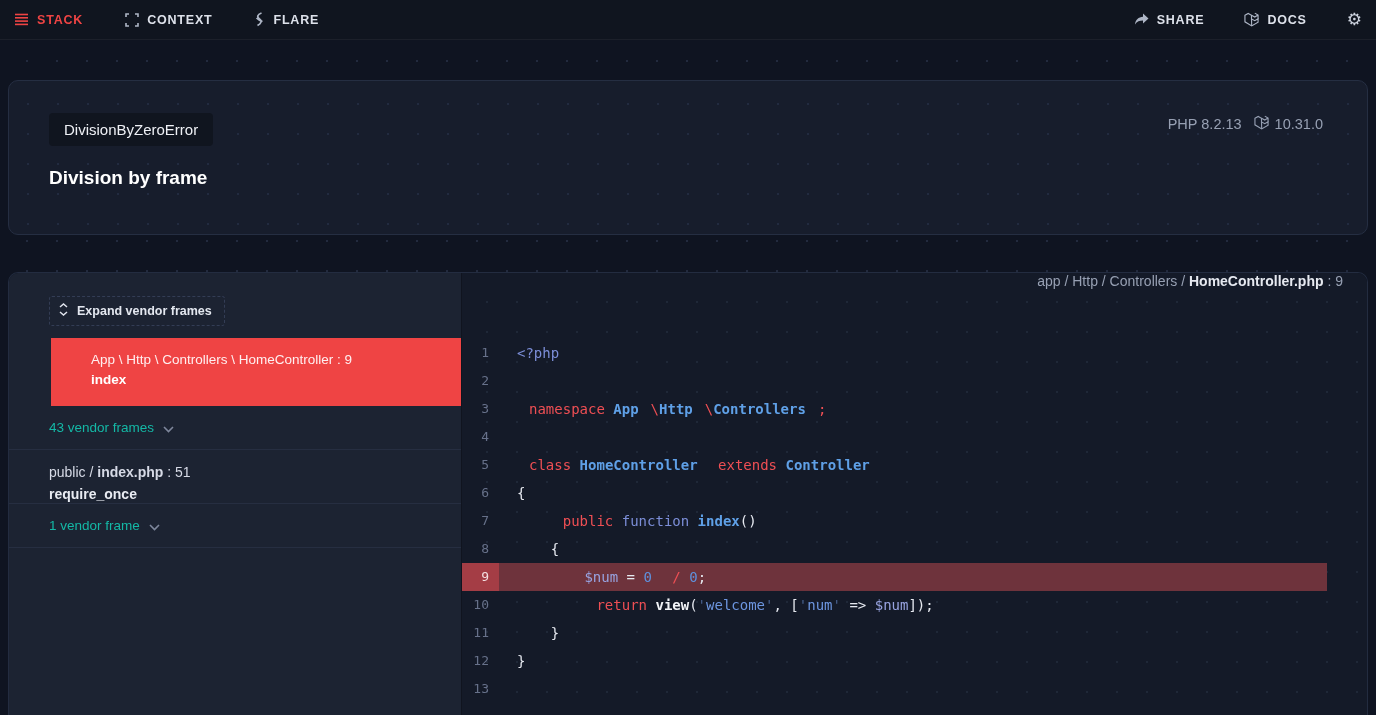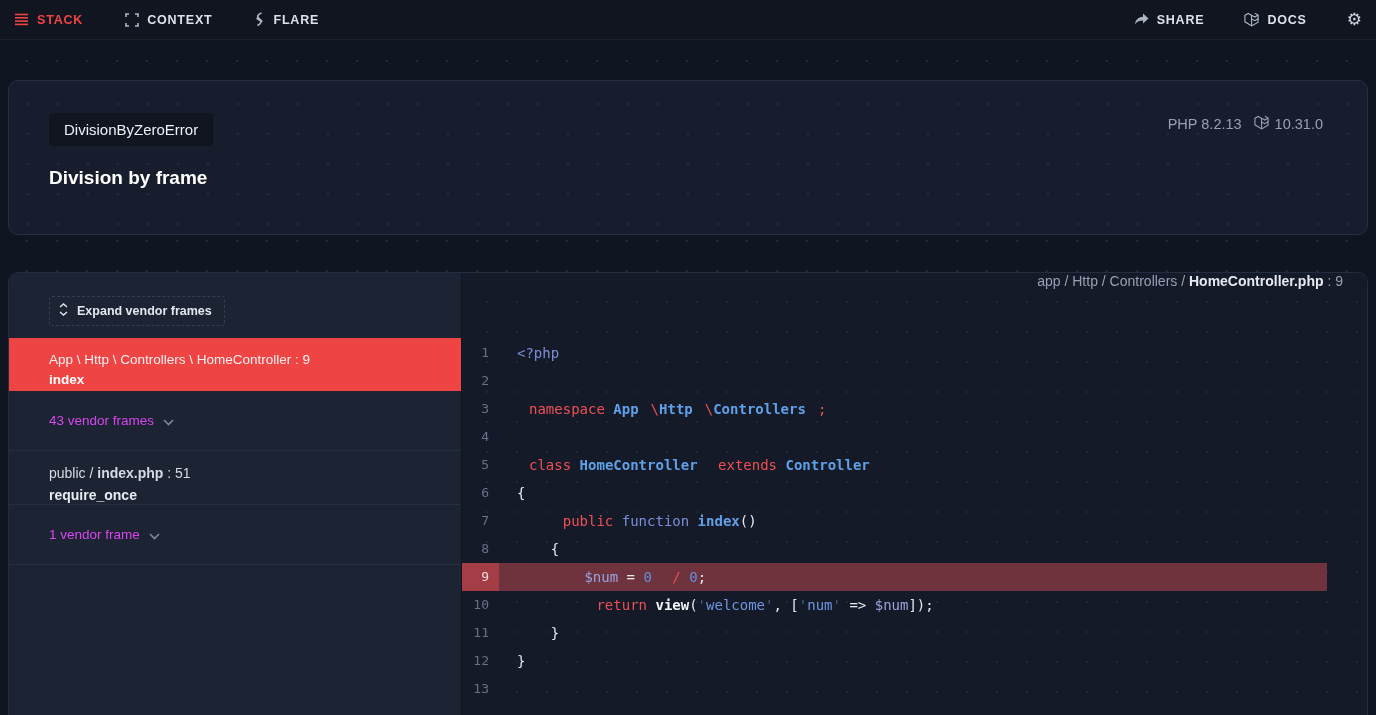--- a/index.html
+++ b/index.html
@@ -68,27 +68,27 @@
   .expand-btn {
     display:inline-flex; align-items:center; gap:9px;
     background:none; border:1px dashed #333d55; border-radius:3px;
     color:#e3e7ef; font-size:12.5px; font-weight:bold;
     padding:6px 12px 6px 9px; cursor:pointer;
     font-family:"Liberation Sans", sans-serif;
   }
   .frame { padding:0 20px 0 40px; cursor:pointer; }
   .frame.active {
     background:#ef4444; color:#ffffff;
-    padding-top:14px; padding-bottom:4px;
+    padding-top:14px; padding-bottom:19px;margin-left:42px;
   }
   .frame.active .frame-path { font-size:13.5px; color:#ffeff0; }
   .frame.active .frame-method { margin-top:5px; font-size:13.5px; font-weight:bold; color:#ffffff; }
   .frame-group {
-    height:60px; display:flex; align-items:center; gap:9px;
-    font-size:13.5px; color:#d946ef; border-bottom:1px solid #262e41;
+    height:44px; display:flex; align-items:center; gap:9px;
+    font-size:13.5px; color:#14b8a6; border-bottom:1px solid #262e41;
   }
   .frame.file { padding-top:14px; padding-bottom:1px; border-bottom:1px solid #262e41; font-size:14px; color:#d6dae6; }
   .frame.file .frame-method { margin-top:6px; font-weight:bold; color:#e8ebf2; }
   .bold { font-weight:bold; }
   .chev { color:#7e879c; margin-top:2px; }
 
   
   .code-panel {
     flex:1; background-color:#141a28;
     background-image: radial-gradient(#1f2838 1.2px, transparent 1.4px);

